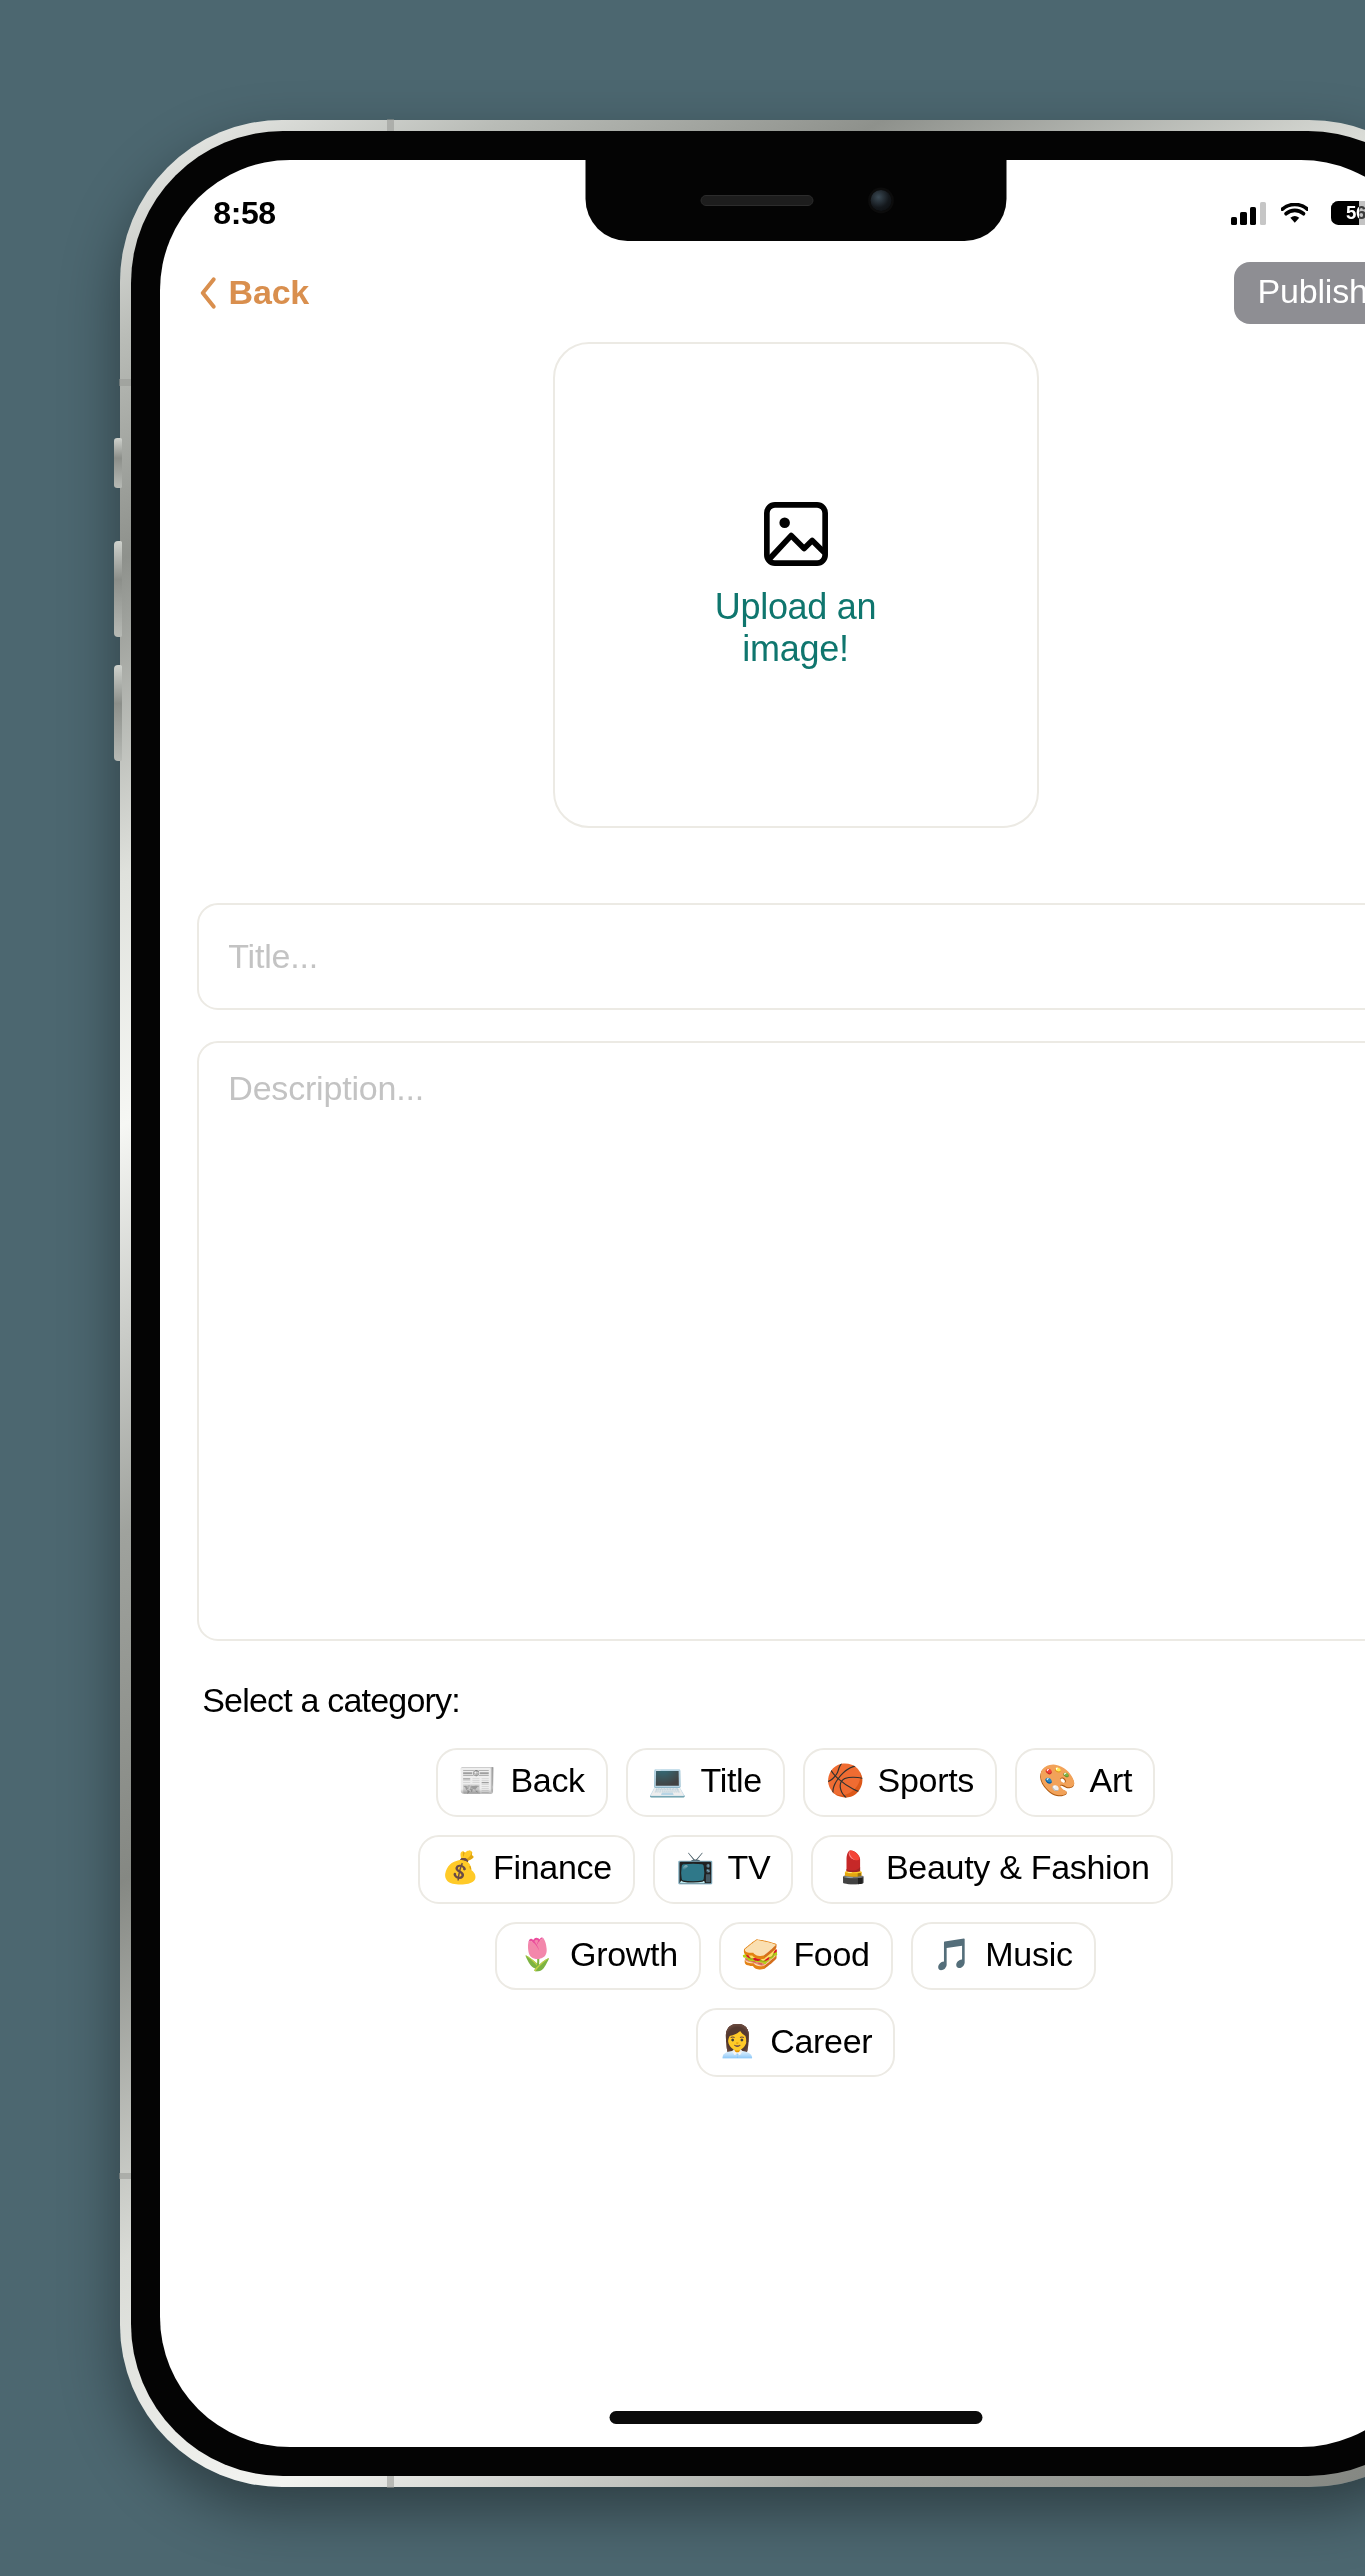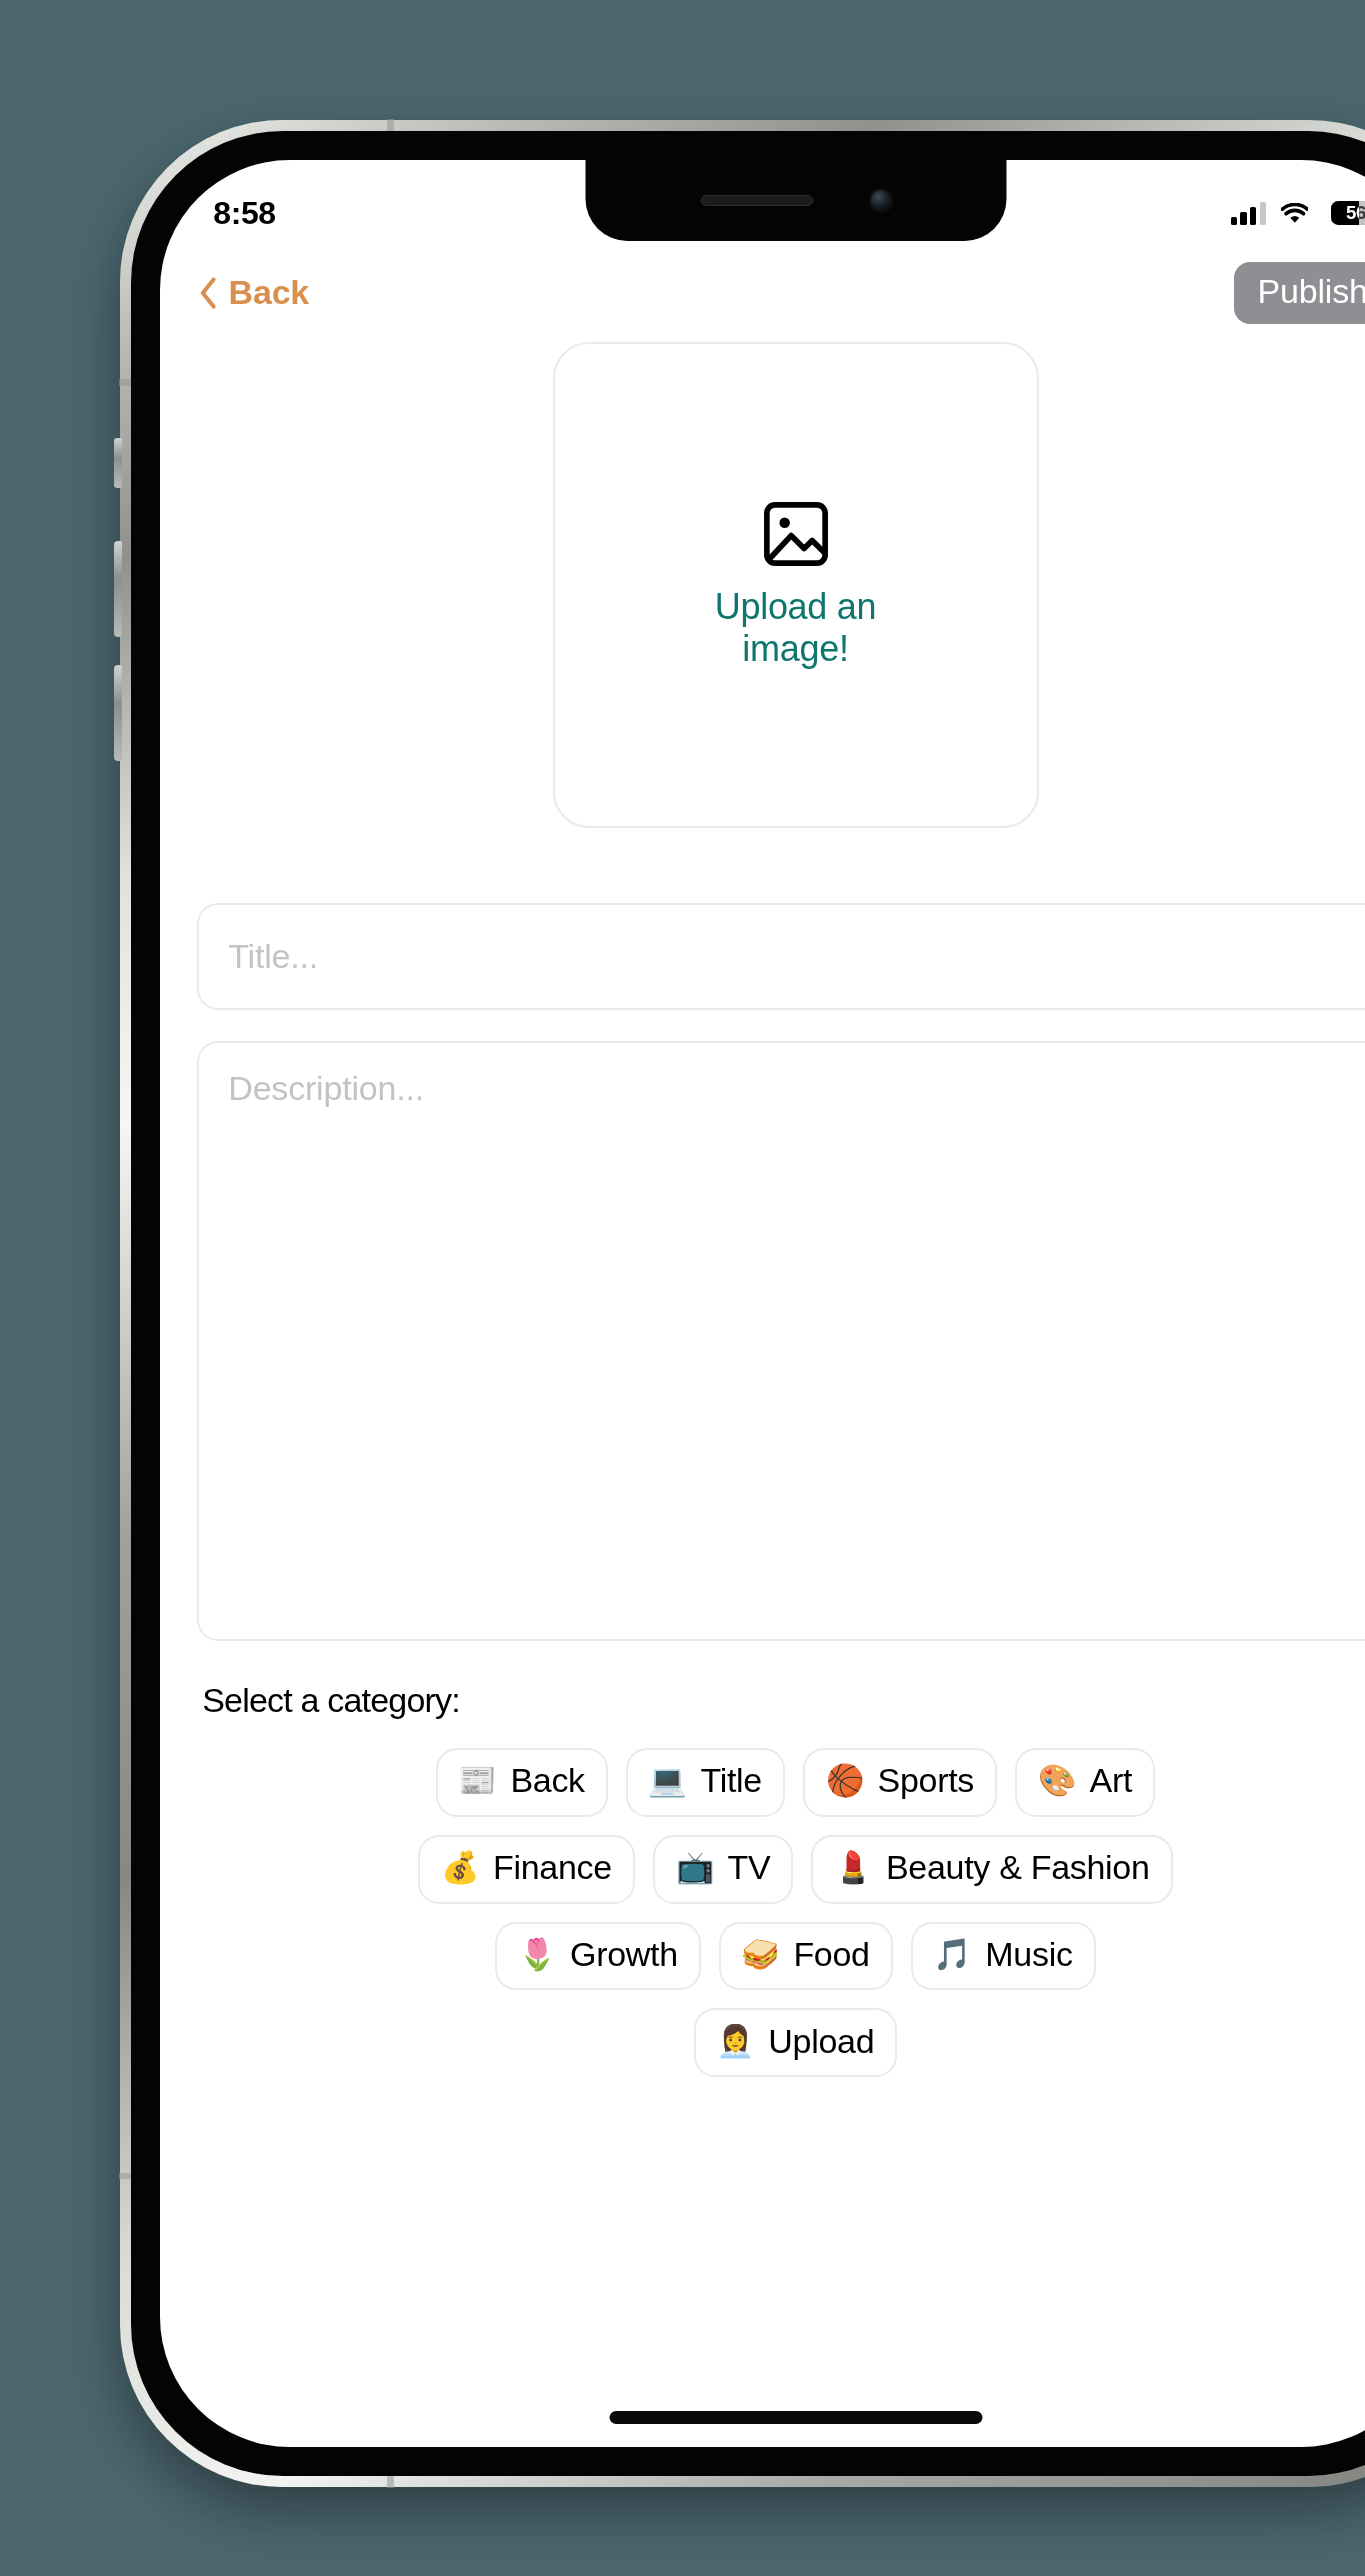--- a/index.html
+++ b/index.html
@@ -421,21 +421,21 @@
                   <span class="chip-label">Food</span>
                 </div>
                 <div class="chip">
                   <span class="chip-emoji">🎵</span>
                   <span class="chip-label">Music</span>
                 </div>
               </div>
               <div class="chip-row">
                 <div class="chip">
                   <span class="chip-emoji">👩‍💼</span>
-                  <span class="chip-label">Upload</span>
+                  <span class="chip-label">Career</span>
                 </div>
               </div>
             </div>
 
         </div>
 
         <div class="home-indicator"></div>
 
       </div>
     </div>

